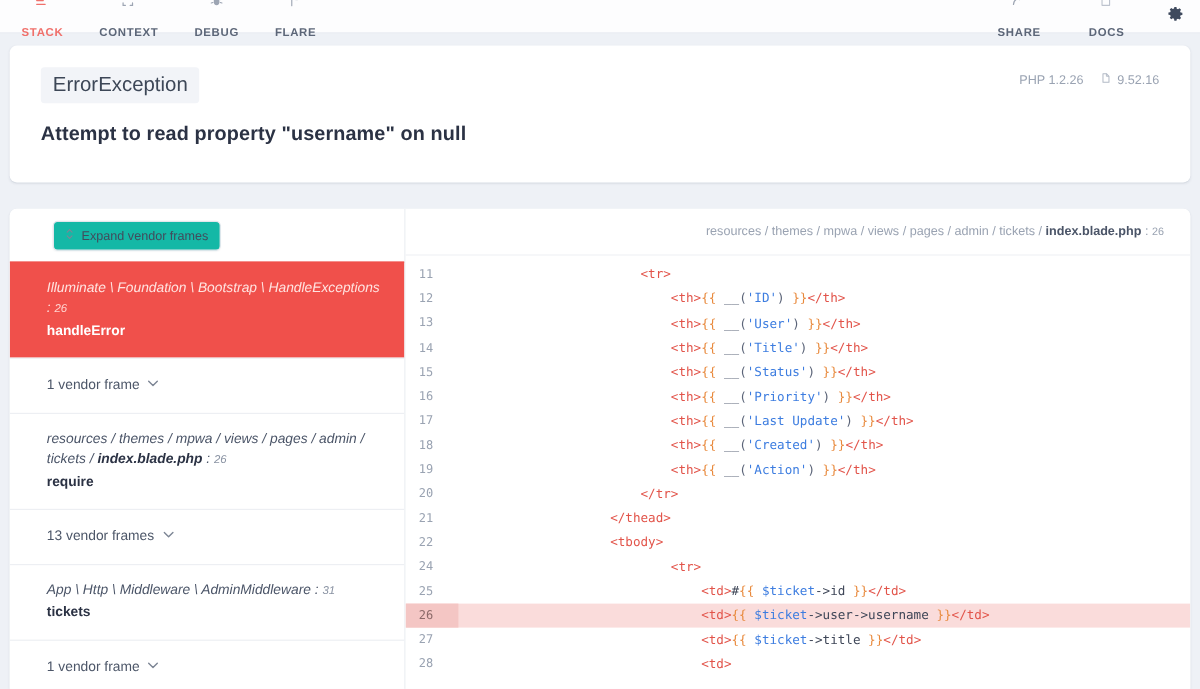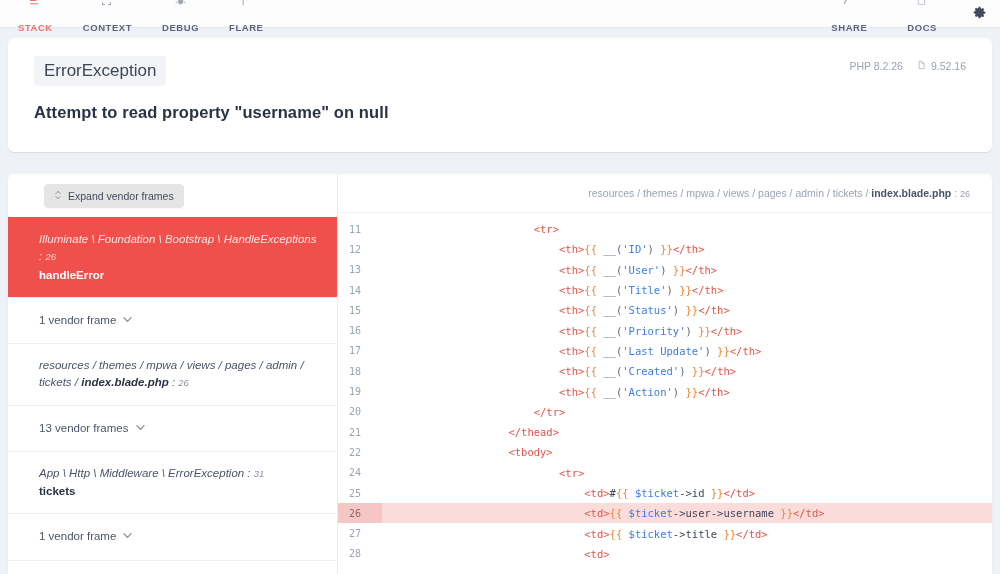--- a/index.html
+++ b/index.html
@@ -84,21 +84,21 @@
     width: 330px;
     flex: 0 0 330px;
     border-right: 1px solid #e8ebf0;
     background: #fff;
     overflow: hidden;
   }
   .expand-bar { padding: 10px 0 9px 36px; }
   .expand-btn {
     display: inline-flex; align-items: center; gap: 6px;
     border: 1px solid #e2e6ec;
-    background: #e5e5e5;
+    background: #14b8a6;
     border-radius: 4px;
     padding: 5px 9px;
     font-size: 10.5px;
     color: #424b5c;
     cursor: pointer;
     box-shadow: 0 1px 1px rgba(32,46,73,.04);
   }
   .frame {
     padding: 13px 20px 13px 31px;
     border-top: 1px solid #edeff3;
@@ -268,21 +268,21 @@
       </span>
     </div>
   </div>
 </div>
 
 <div class="wrap">
   <div class="header-card">
     <div class="exc-badge">ErrorException</div>
     <div class="exc-title">Attempt to read property "username" on null</div>
     <div class="meta">
-      <span class="v">PHP 8.2.26</span>
+      <span class="v">PHP 1.2.26</span>
       <span class="v">
         <span>
           <svg viewBox="0 0 14 14" width="10" height="10">
             <path d="M3 2 h4 l3 3 v7 h-7 z" fill="none" stroke="#b3bac6" stroke-width="1.2" stroke-linejoin="round"></path>
             <path d="M7 2 v3 h3" fill="none" stroke="#b3bac6" stroke-width="1.1"></path>
           </svg>
         </span>
         <span>9.52.16</span>
       </span>
     </div>
@@ -311,29 +311,30 @@
           <div class="fn">handleError</div>
         </div>
         <div class="frame vendor">
           <span>1 vendor frame</span>
           <span><svg class="chev" viewBox="0 0 10 6" width="9" height="6">
               <polyline points="1,1 5,5 9,1" fill="none" stroke="#7d8695" stroke-width="1.3" stroke-linecap="round" stroke-linejoin="round"></polyline>
             </svg></span>
         </div>
         <div class="frame">
           <div class="cls"><span>resources / themes / mpwa / views / pages / admin / tickets / </span><span class="path-b">index.blade.php</span><span> : </span><span class="lineno">26</span></div>
+          <div class="fn">require</div>
         </div>
         <div class="frame vendor">
           <span>13 vendor frames</span>
           <span><svg class="chev" viewBox="0 0 10 6" width="9" height="6">
               <polyline points="1,1 5,5 9,1" fill="none" stroke="#7d8695" stroke-width="1.3" stroke-linecap="round" stroke-linejoin="round"></polyline>
             </svg></span>
         </div>
         <div class="frame">
-          <div class="cls"><span>App \ Http \ Middleware \ ErrorException : </span><span class="lineno">31</span></div>
+          <div class="cls"><span>App \ Http \ Middleware \ AdminMiddleware : </span><span class="lineno">31</span></div>
           <div class="fn">tickets</div>
         </div>
         <div class="frame vendor">
           <span>1 vendor frame</span>
           <span><svg class="chev" viewBox="0 0 10 6" width="9" height="6">
               <polyline points="1,1 5,5 9,1" fill="none" stroke="#7d8695" stroke-width="1.3" stroke-linecap="round" stroke-linejoin="round"></polyline>
             </svg></span>
         </div>
         <div class="frame"></div>
       </div>

